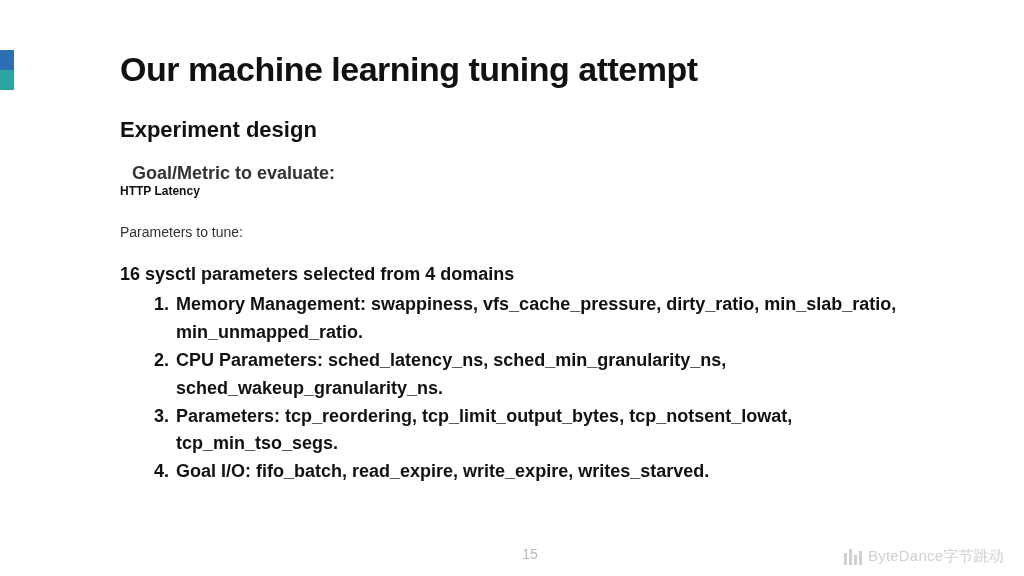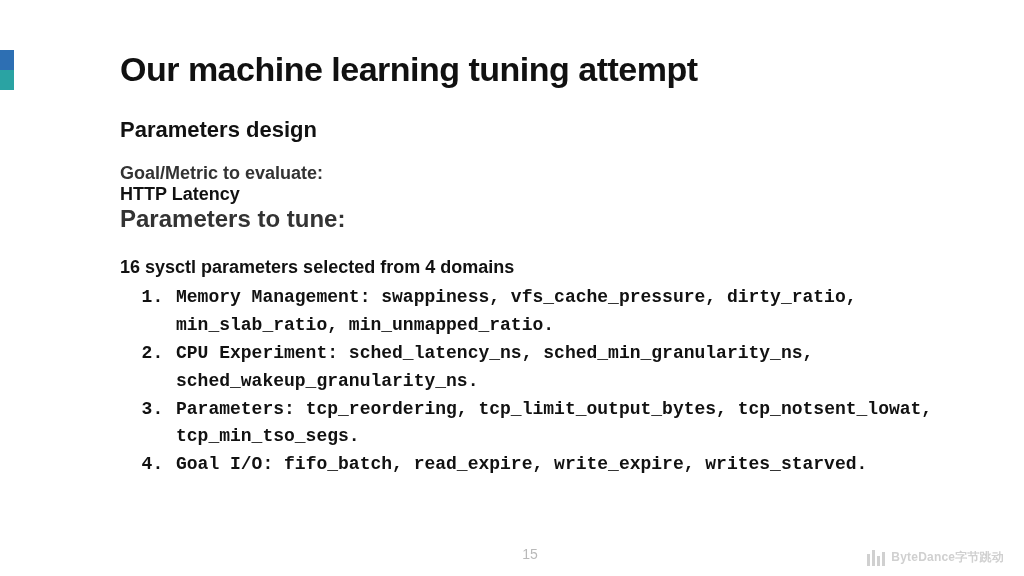--- a/index.html
+++ b/index.html
@@ -15,78 +15,78 @@
   .accent .top { width: 14px; height: 20px; background: #2d6fb3; }
   .accent .bot { width: 14px; height: 20px; background: #2aa3a3; }
   .content {
     position: absolute;
     left: 120px;
     top: 50px;
     right: 80px;
   }
   .title { font-size: 34px; font-weight: 700; letter-spacing: -0.5px; margin-bottom: 28px; }
   .subtitle { font-size: 22px; font-weight: 700; margin-bottom: 20px; }
-  .section-label { font-size: 18px; font-weight: 600; color: #333; }
-  .metric-value { font-size: 18px; font-weight: 700; }
-  .params-label { font-size: 24px; font-weight: 700; color: #333; }
+  .section-label { font-size: 18px; font-weight: 600; color: #333; margin-left: 12px; }
+  .metric-value { font-size: 12px; font-weight: 700; margin-bottom: 26px; }
+  .params-label { font-size: 14px; font-weight: 400; color: #333; }
   .params-summary { font-size: 18px; font-weight: 700; margin-bottom: 6px; margin-top: 24px; }
   ol.domains {
     list-style: decimal;
     padding-left: 54px;
     font-size: 18px;
     font-weight: 700;
     line-height: 1.55;
   }
-  ol.domains li { padding-left: 2px; font-family: Liberation Mono, monospace; }
+  ol.domains li { padding-left: 2px; }
   .page-number {
     position: absolute;
     bottom: 14px;
     left: 0;
     width: 100%;
     text-align: center;
     font-size: 14px;
     color: #b9b9b9;
     padding-left: 36px;
   }
   .brand {
     position: absolute;
     right: 20px;
     bottom: 10px;
     display: flex;
     align-items: center;
     gap: 6px;
     color: #d0d0d0;
-    font-size: 12px;
-    font-weight: 700;
+    font-size: 15px;
+    font-weight: 400;
     letter-spacing: 0.2px;
   }
   .brand-icon svg { display: block; }
 </style>
 </head>
 <body>
 
 <div class="slide">
   <div class="accent">
     <div class="top"></div>
     <div class="bot"></div>
   </div>
 
   <div class="content">
     <h1 class="title">Our machine learning tuning attempt</h1>
-    <h2 class="subtitle">Parameters design</h2>
+    <h2 class="subtitle">Experiment design</h2>
 
     <div class="section-label">Goal/Metric to evaluate:</div>
     <div class="metric-value">HTTP Latency</div>
 
     <div class="params-label">Parameters to tune:</div>
     <div class="params-summary">16 sysctl parameters selected from 4 domains</div>
 
     <ol class="domains">
       <li><span>Memory Management</span>: <span>swappiness, vfs_cache_pressure, dirty_ratio, min_slab_ratio, min_unmapped_ratio.</span></li>
-      <li><span>CPU Experiment</span>: <span>sched_latency_ns, sched_min_granularity_ns, sched_wakeup_granularity_ns.</span></li>
+      <li><span>CPU Parameters</span>: <span>sched_latency_ns, sched_min_granularity_ns, sched_wakeup_granularity_ns.</span></li>
       <li><span>Parameters</span>: <span>tcp_reordering, tcp_limit_output_bytes, tcp_notsent_lowat, tcp_min_tso_segs.</span></li>
       <li><span>Goal I/O</span>: <span>fifo_batch, read_expire, write_expire, writes_starved.</span></li>
     </ol>
   </div>
 
   <div class="page-number">15</div>
 
   <div class="brand">
     <span class="brand-icon">
       <svg width="18" height="16" viewBox="0 0 18 16" fill="none">

